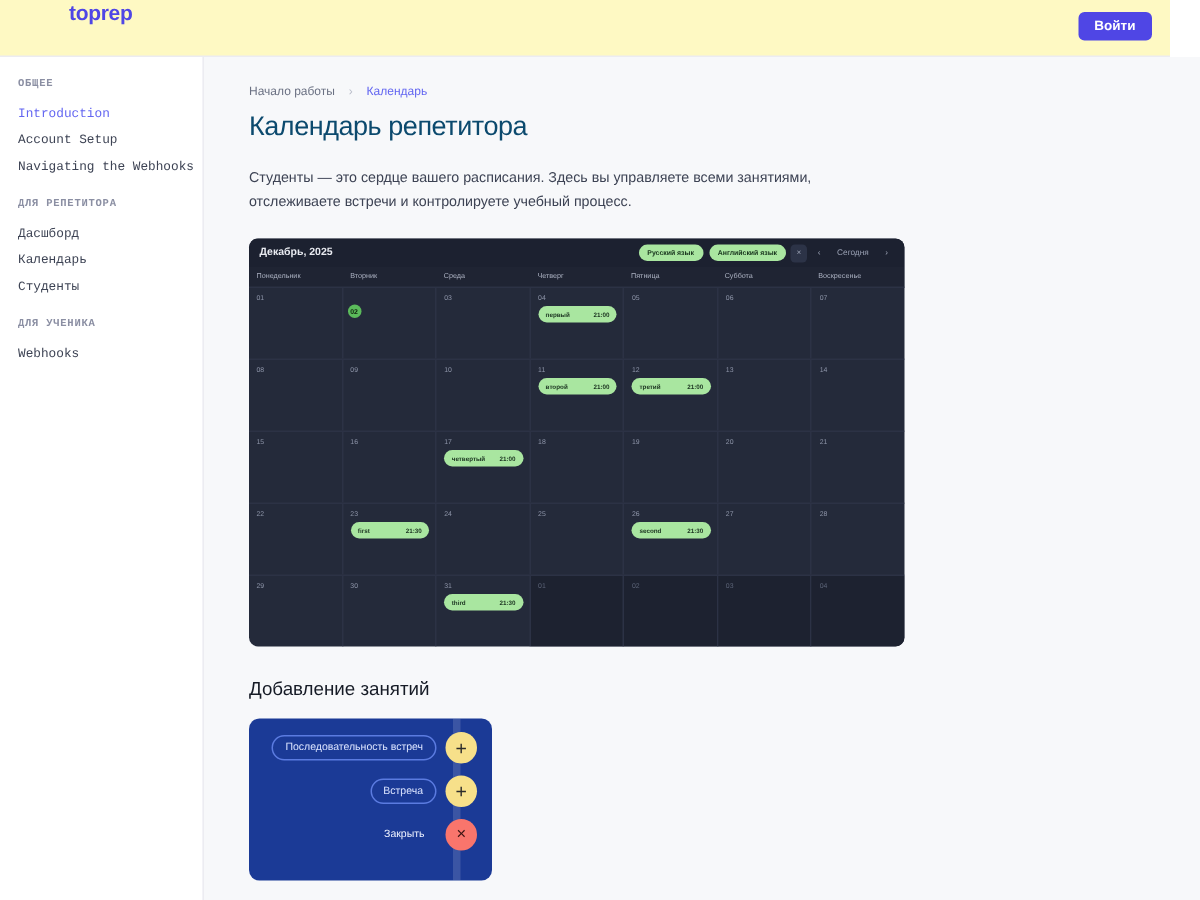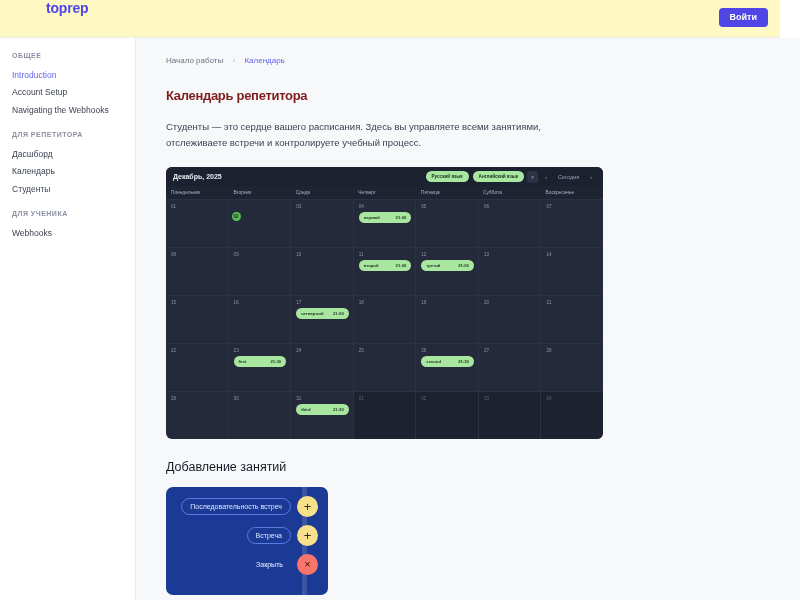--- a/index.html
+++ b/index.html
@@ -34,21 +34,21 @@
     line-height: 1;
   }
 
   
   .sidebar {
     position: absolute; top: 38px; left: 0;
     width: 135px; height: 562px;
     background: #ffffff;
     padding: 14px 0 0 12px;
   }
-  .side-group { margin-bottom: 12px; }
+  .side-group { margin-bottom: 12px; font-family: Liberation Mono, monospace; }
   .side-title {
     font-size: 7px; font-weight: bold;
     letter-spacing: 0.5px;
     color: #8b8fa3; text-transform: uppercase;
     margin-bottom: 8px;
   }
   .side-item {
     font-size: 8.5px; color: #3d4354;
     padding: 4px 0; cursor: pointer;
     line-height: 1.1;
@@ -57,27 +57,27 @@
 
   
   .main {
     position: absolute; top: 38px; left: 135px;
     width: 665px; height: 562px;
     background: #f7f8fa;
     border-left: 1px solid #ececf1;
     padding: 18px 30px 0 30px;
     overflow: hidden;
   }
-  .breadcrumb { font-size: 8px; color: #6b7183; margin-bottom: 23px; }
+  .breadcrumb { font-size: 8px; color: #6b7183; margin-bottom: 9px; }
   .breadcrumb .crumb-sep { margin: 0 7px; color: #b9bdc9; }
   .breadcrumb .crumb-cur { color: #6366f1; }
 
   .page-title {
-    font-size: 13px; font-weight: bold;
-    color: #7f1d1d; margin-bottom: 16px;
+    font-size: 18px; font-weight: normal;
+    color: #0c4a6e; margin-bottom: 16px;
     letter-spacing: -0.3px;
   }
   .lead {
     font-size: 9.5px; color: #3d4354;
     line-height: 1.65; margin-bottom: 17px;
     max-width: 420px;
   }
 
   
   .calendar {

